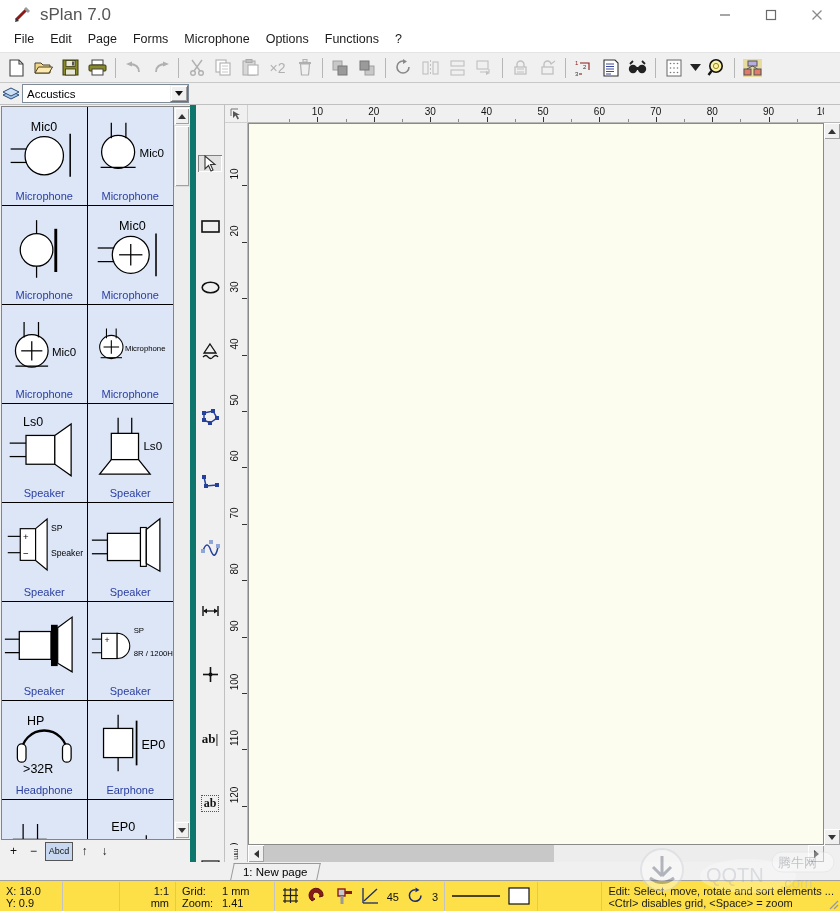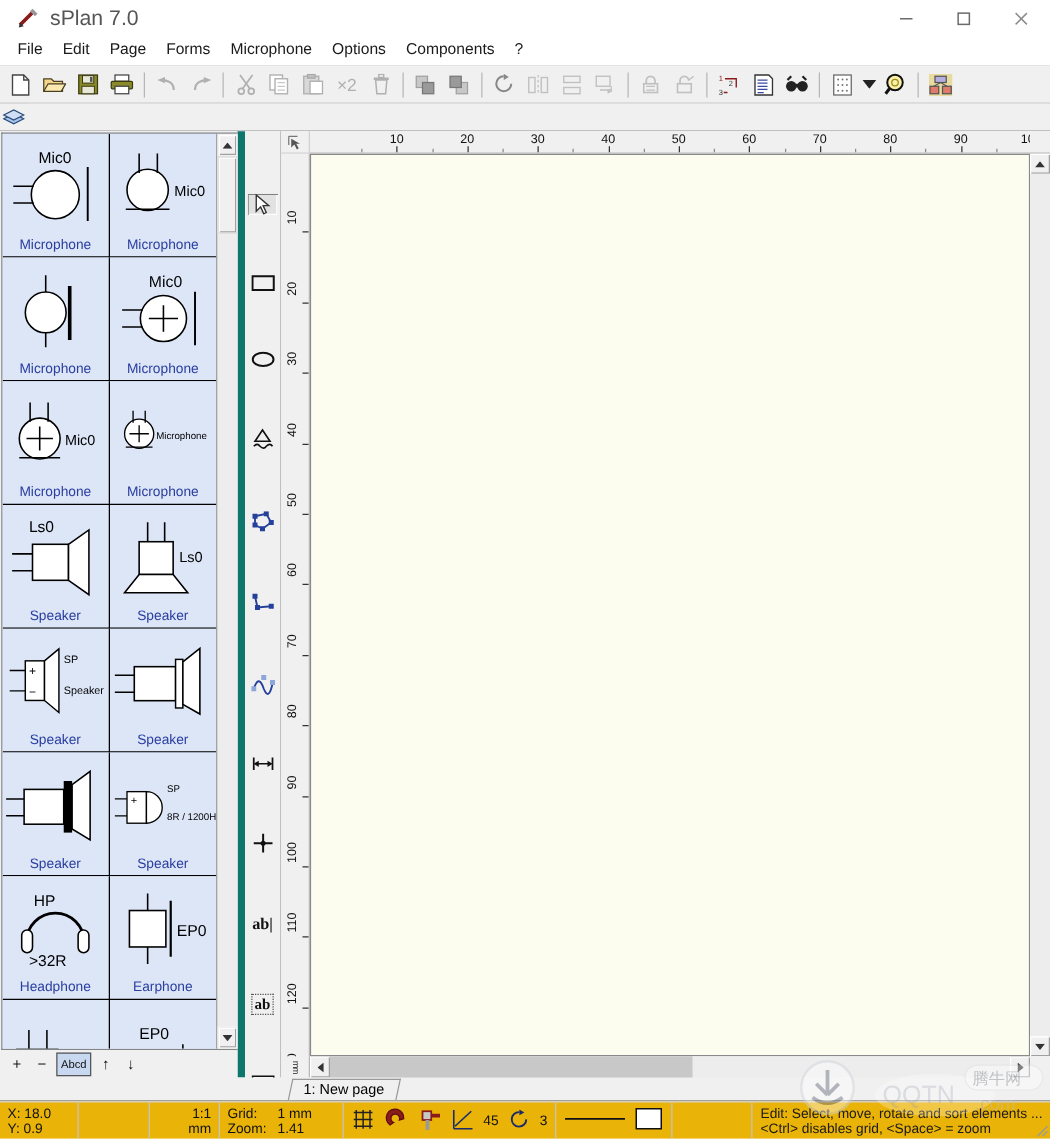--- a/index.html
+++ b/index.html
@@ -307,21 +307,21 @@
     border-top: 1px solid #999;
     transform: skewX(-12deg);
     font-family: "Liberation Sans", sans-serif;
   }
   .page-tab span { transform: skewX(12deg); }
 
   
   .statusbar {
     height: 29px; flex: 0 0 29px;
     display: flex; align-items: stretch;
-    background: #eab308;
+    background: #fde047;
     border-top: 1px solid #d4d4d4;
     font-size: 11px;
   }
   .st-cell {
     border-right: 1px solid #c4c4c4;
     display: flex; flex-direction: column; justify-content: center;
     padding: 0 6px; color: #111;
     font-family: "Liberation Sans", sans-serif;
     white-space: nowrap;
   }
@@ -383,21 +383,21 @@
     </div>
   </div>
 
   <div class="menubar">
     <div class="menu-item">File</div>
     <div class="menu-item">Edit</div>
     <div class="menu-item">Page</div>
     <div class="menu-item">Forms</div>
     <div class="menu-item">Microphone</div>
     <div class="menu-item">Options</div>
-    <div class="menu-item">Components</div>
+    <div class="menu-item">Functions</div>
     <div class="menu-item">?</div>
   </div>
 
   <div class="toolbar">
     <div class="tb-btn">
       <svg width="17" height="18" viewBox="0 0 17 18">
           <path d="M2 1 h9 l4 4 v12 h-13 z" fill="#fff" stroke="#444" stroke-width="1.1"></path>
           <path d="M11 1 v4 h4" fill="none" stroke="#444" stroke-width="1.1"></path>
         </svg>
     </div>
@@ -596,20 +596,28 @@
         </svg>
     </div>
   </div>
 
   <div class="libbar">
     <div class="lib-icon">
       <svg width="18" height="16" viewBox="0 0 18 16">
           <polygon points="1,9 9,5 17,9 9,13" fill="#a8c8ea" stroke="#2a4a7a"></polygon>
           <polygon points="1,6 9,2 17,6 9,10" fill="#cfe0f5" stroke="#2a4a7a"></polygon>
         </svg>
+    </div>
+    <div class="lib-combo">
+      <div class="lib-val">Accustics</div>
+      <div class="lib-arrow">
+        <svg width="8" height="5" viewBox="0 0 8 5">
+            <polygon points="0,0 8,0 4,5" fill="#111"></polygon>
+          </svg>
+      </div>
     </div>
     <div class="libbar-rest"></div>
   </div>
 
   <div class="main">
 
     <div class="palette-col">
       <div class="palette-wrap">
         <div class="palette-grid">
 

